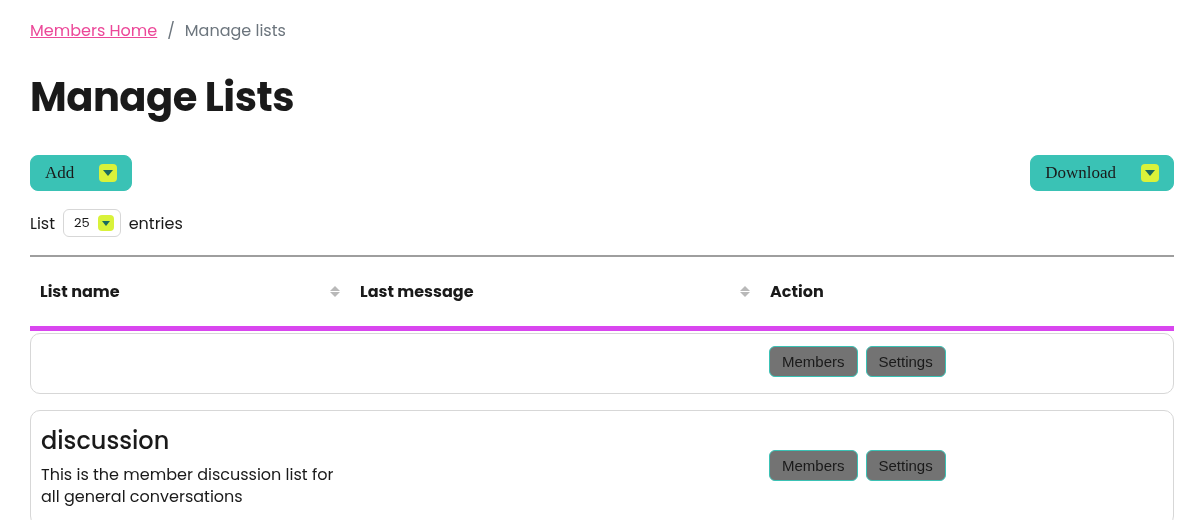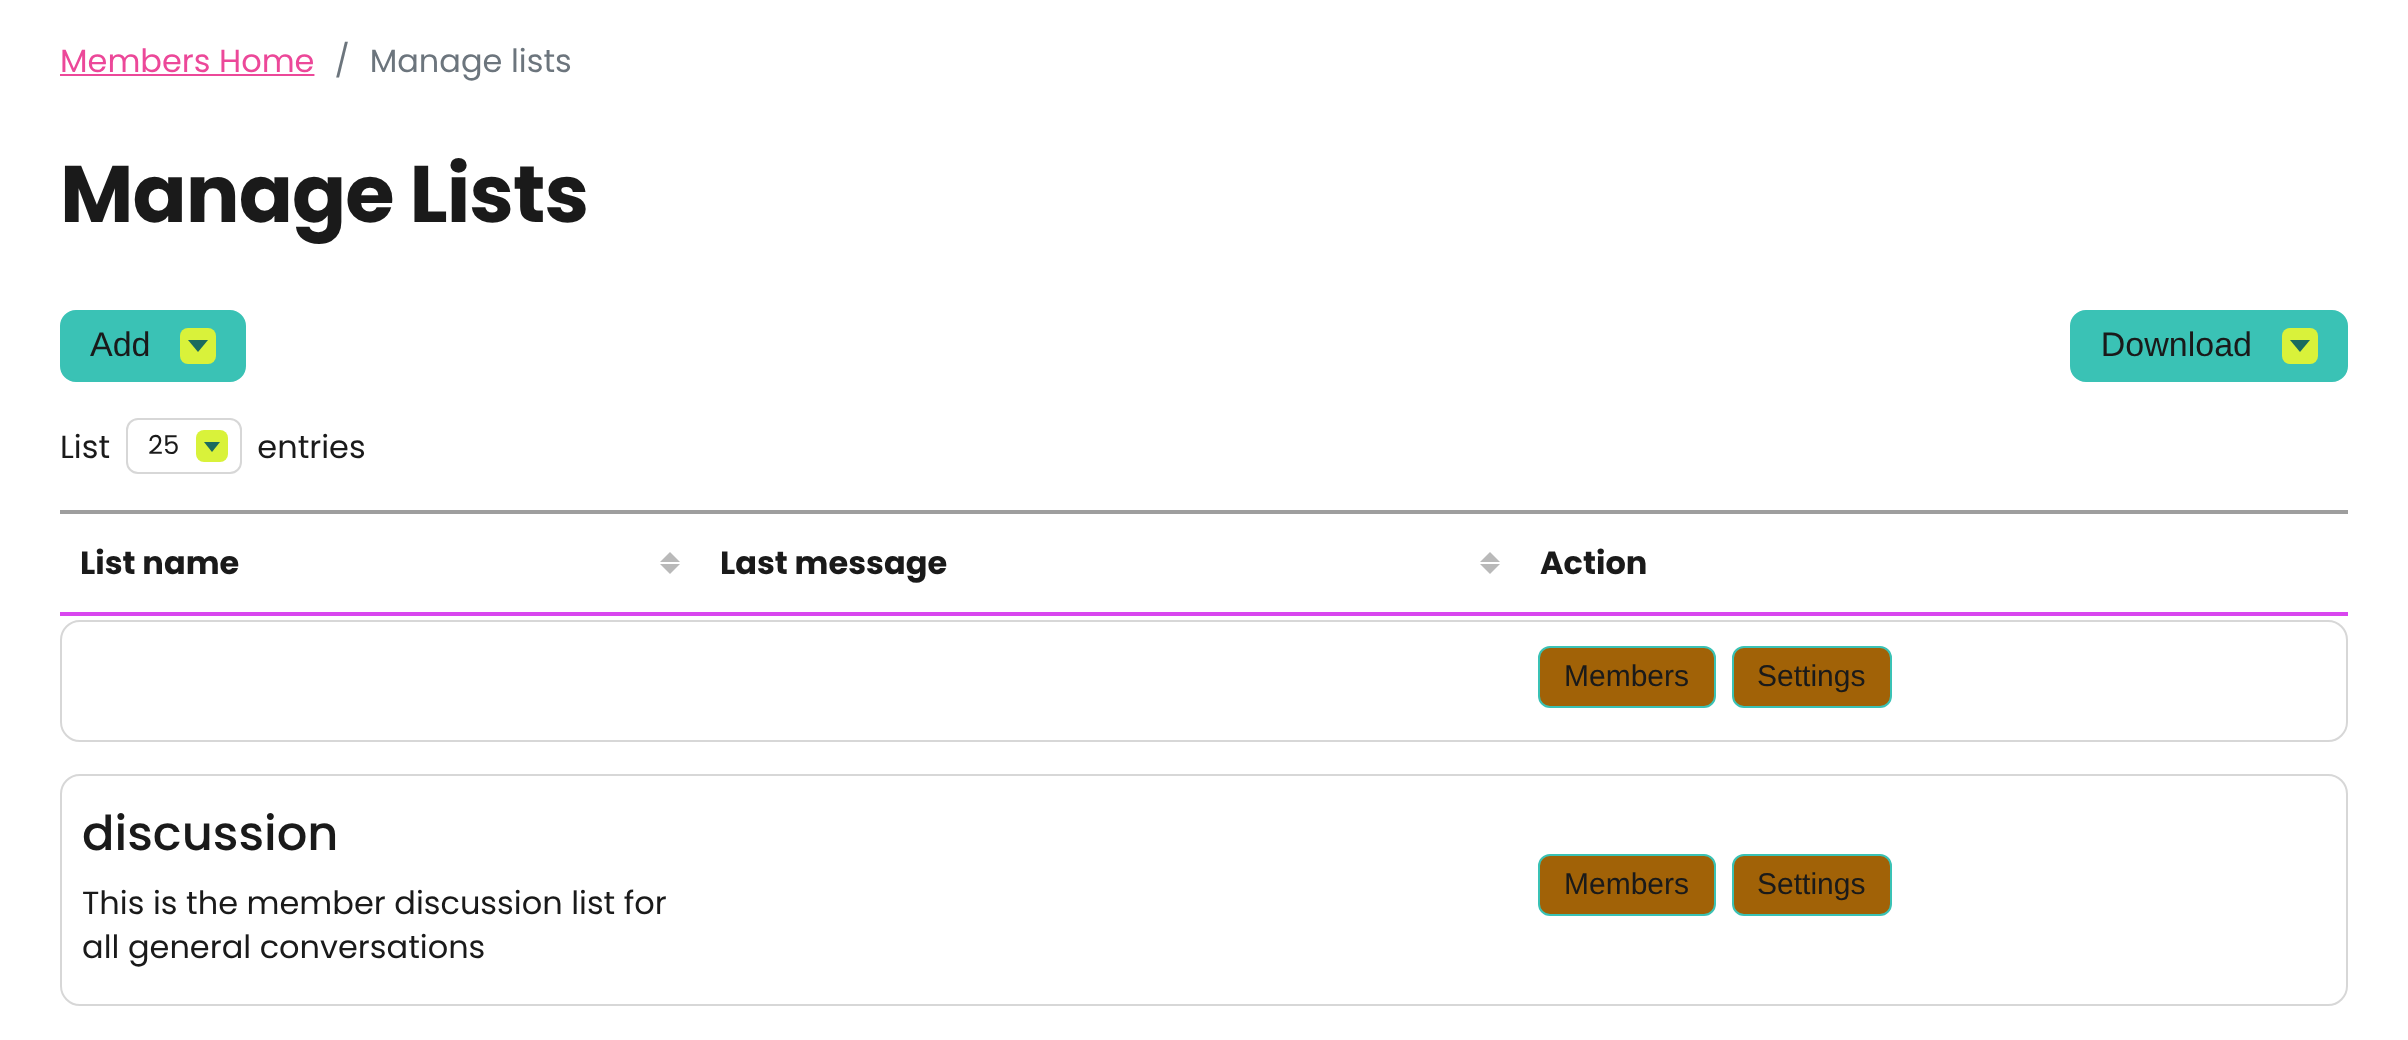--- a/index.html
+++ b/index.html
@@ -40,22 +40,23 @@
     .btn-teal {
       background: #3ac2b5;
       border: 1px solid #3ac2b5;
       border-radius: 8px;
       padding: 7px 14px;
       font-size: 17px;
       font-weight: 500;
       color: #1a1a1a;
       display: inline-flex;
       align-items: center;
-      gap: 15px;
+      gap: 25px;
       cursor: pointer;
+      font-family: Liberation Serif, serif;
     }
     .caret-box {
       background: #d9f23a;
       width: 18px;
       height: 18px;
       border-radius: 4px;
       display: inline-flex;
       align-items: center;
       justify-content: center;
     }
@@ -95,22 +96,22 @@
       height: 34px;
       width: 236px;
       padding: 0 10px;
       font-size: 15px;
     }
 
     .table-wrap { border-top: 2px solid #9e9e9e; }
     .thead {
       display: flex;
       align-items: flex-end;
-      padding: 12px 10px;
-      border-bottom: 2px solid #d946ef;
+      padding: 22px 10px;
+      border-bottom: 5px solid #d946ef;
     }
     .th {
       font-weight: 700;
       font-size: 16px;
       display: flex;
       align-items: center;
       justify-content: space-between;
       padding-right: 20px;
     }
     .th.name-col { flex: 0 0 320px; }
@@ -151,21 +152,21 @@
       font-family: "Poppins", "Segoe UI", Arial, sans-serif;
     }
     .list-desc {
       font-size: 16px;
       color: #1a1a1a;
       line-height: 1.4;
       max-width: 300px;
     }
     .action-btns { display: flex; gap: 8px; }
     .btn-sm {
-      background: #a16207;
+      background: #737373;
       border: 1px solid #3ac2b5;
       border-radius: 6px;
       padding: 6px 12px;
       font-size: 15px;
       color: #1a1a1a;
       cursor: pointer;
     }
   </style>
 </head>
 <body>

